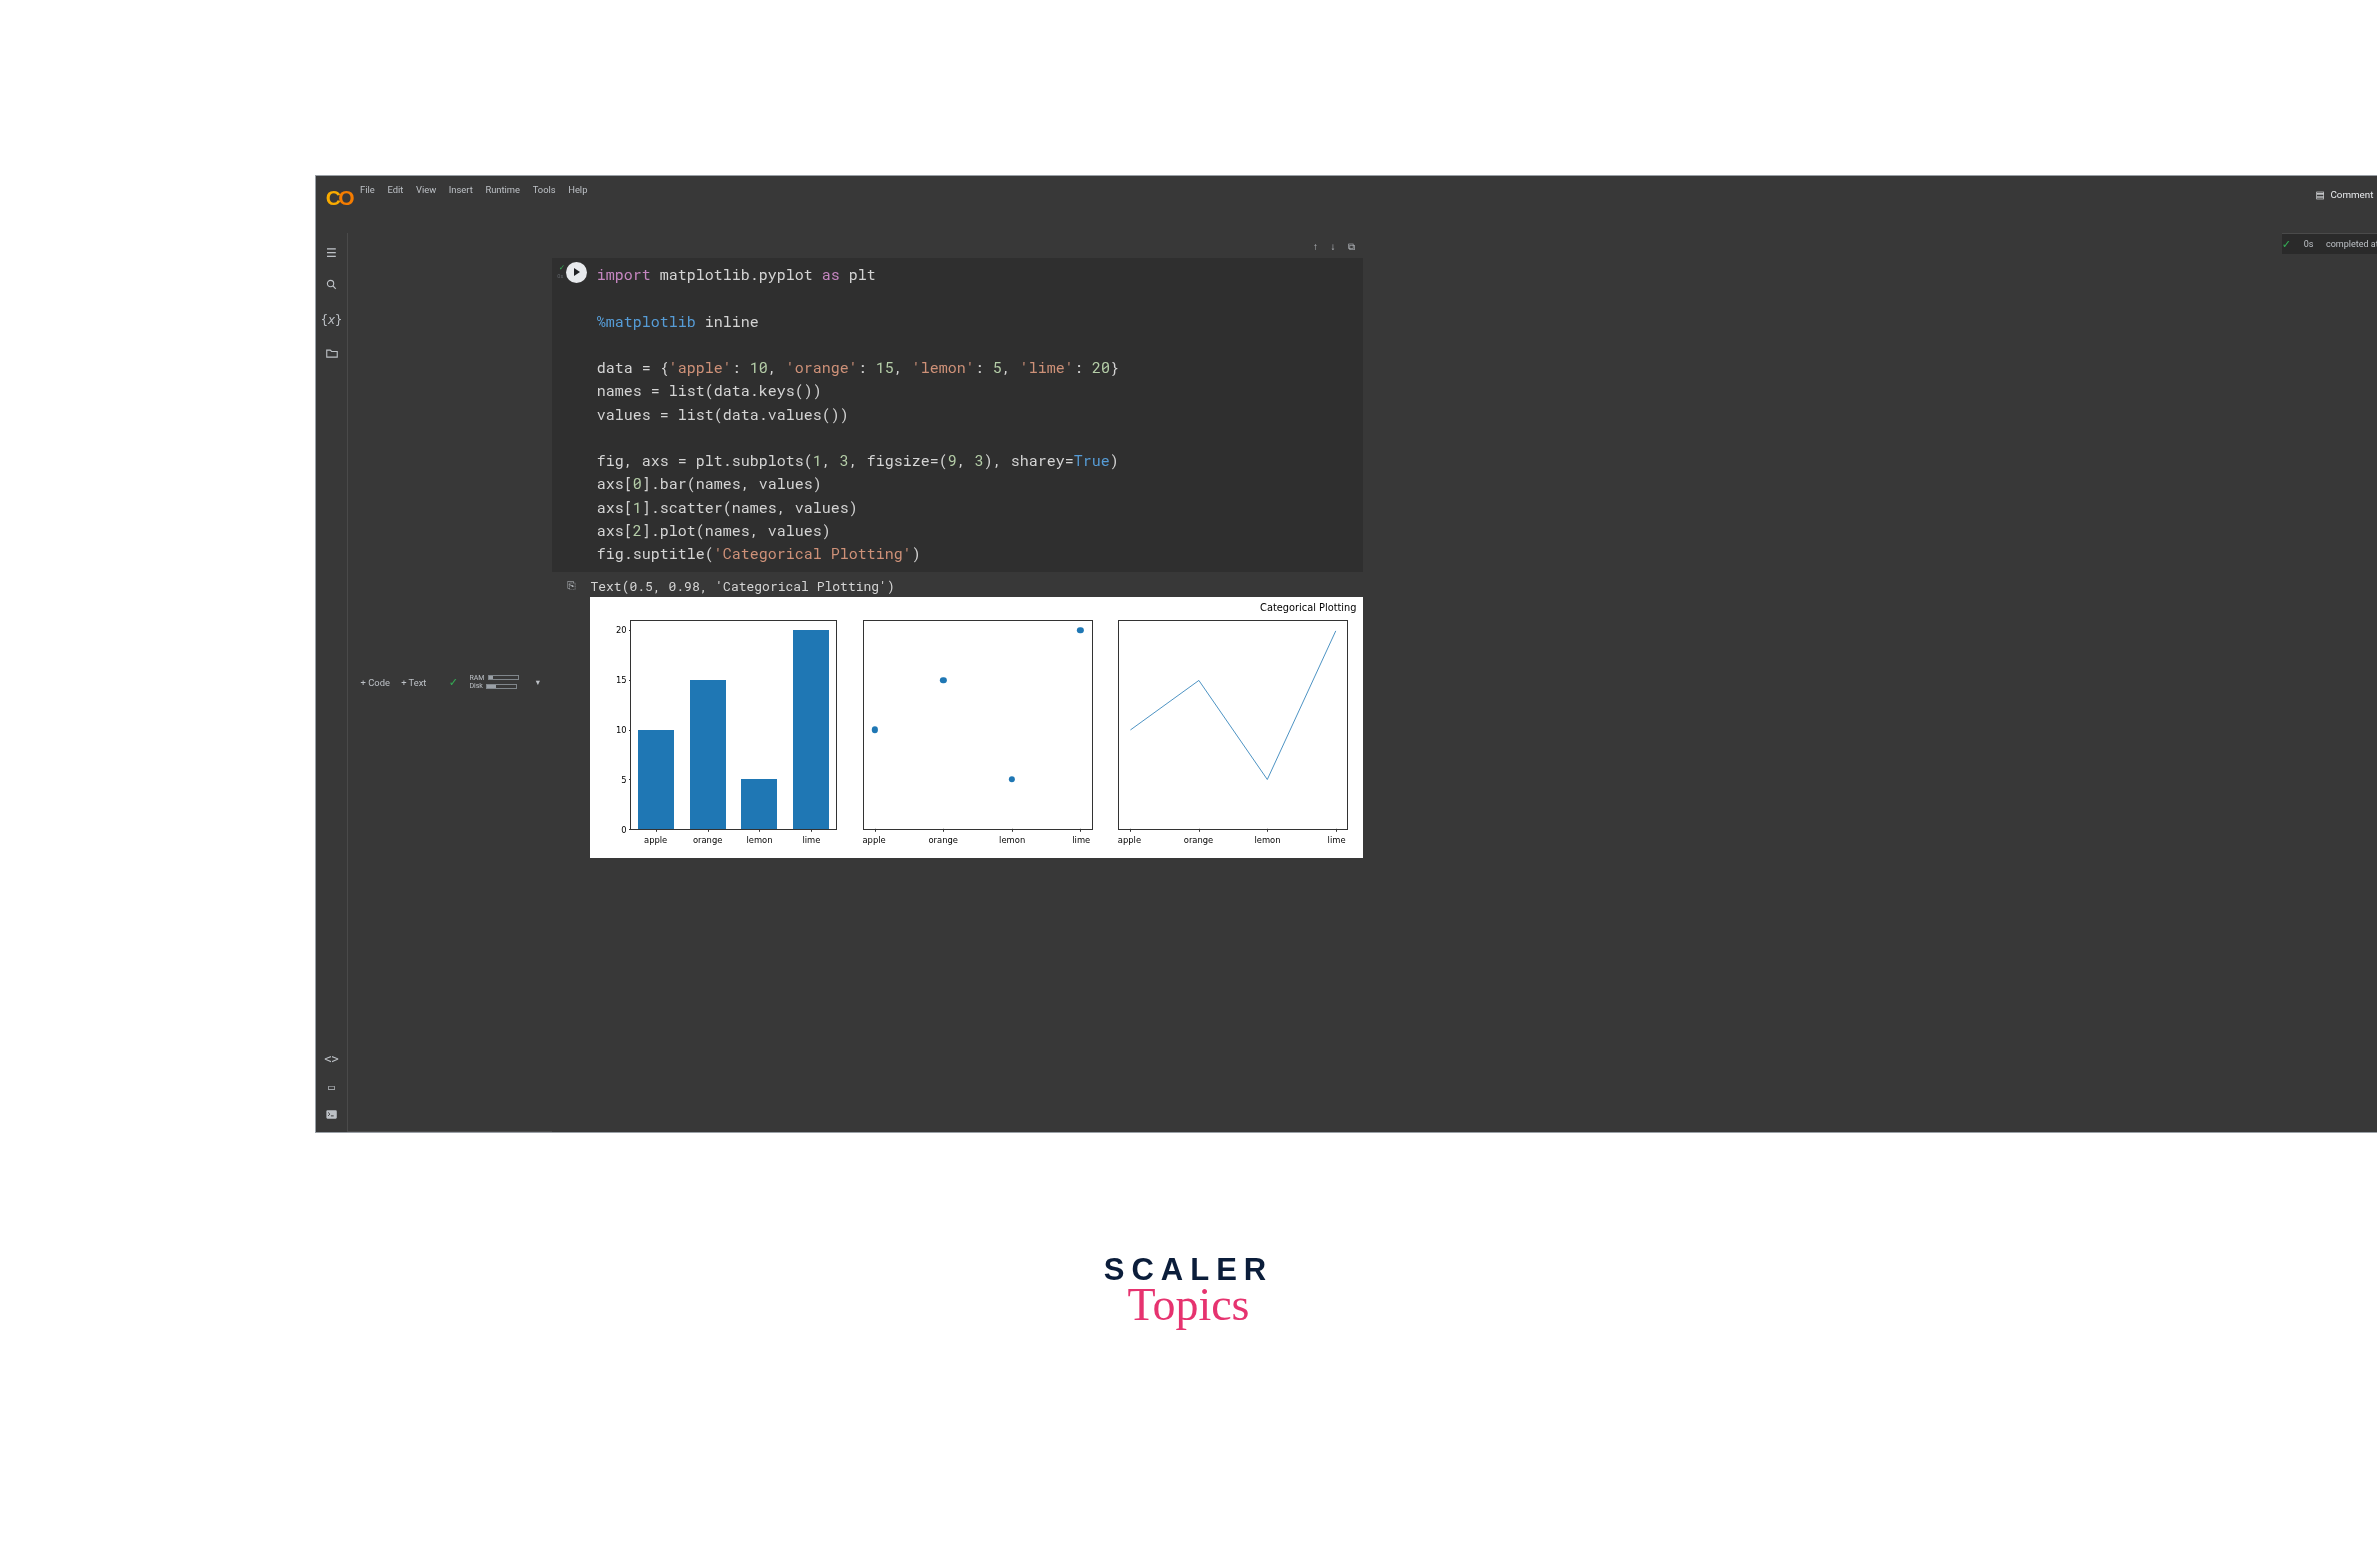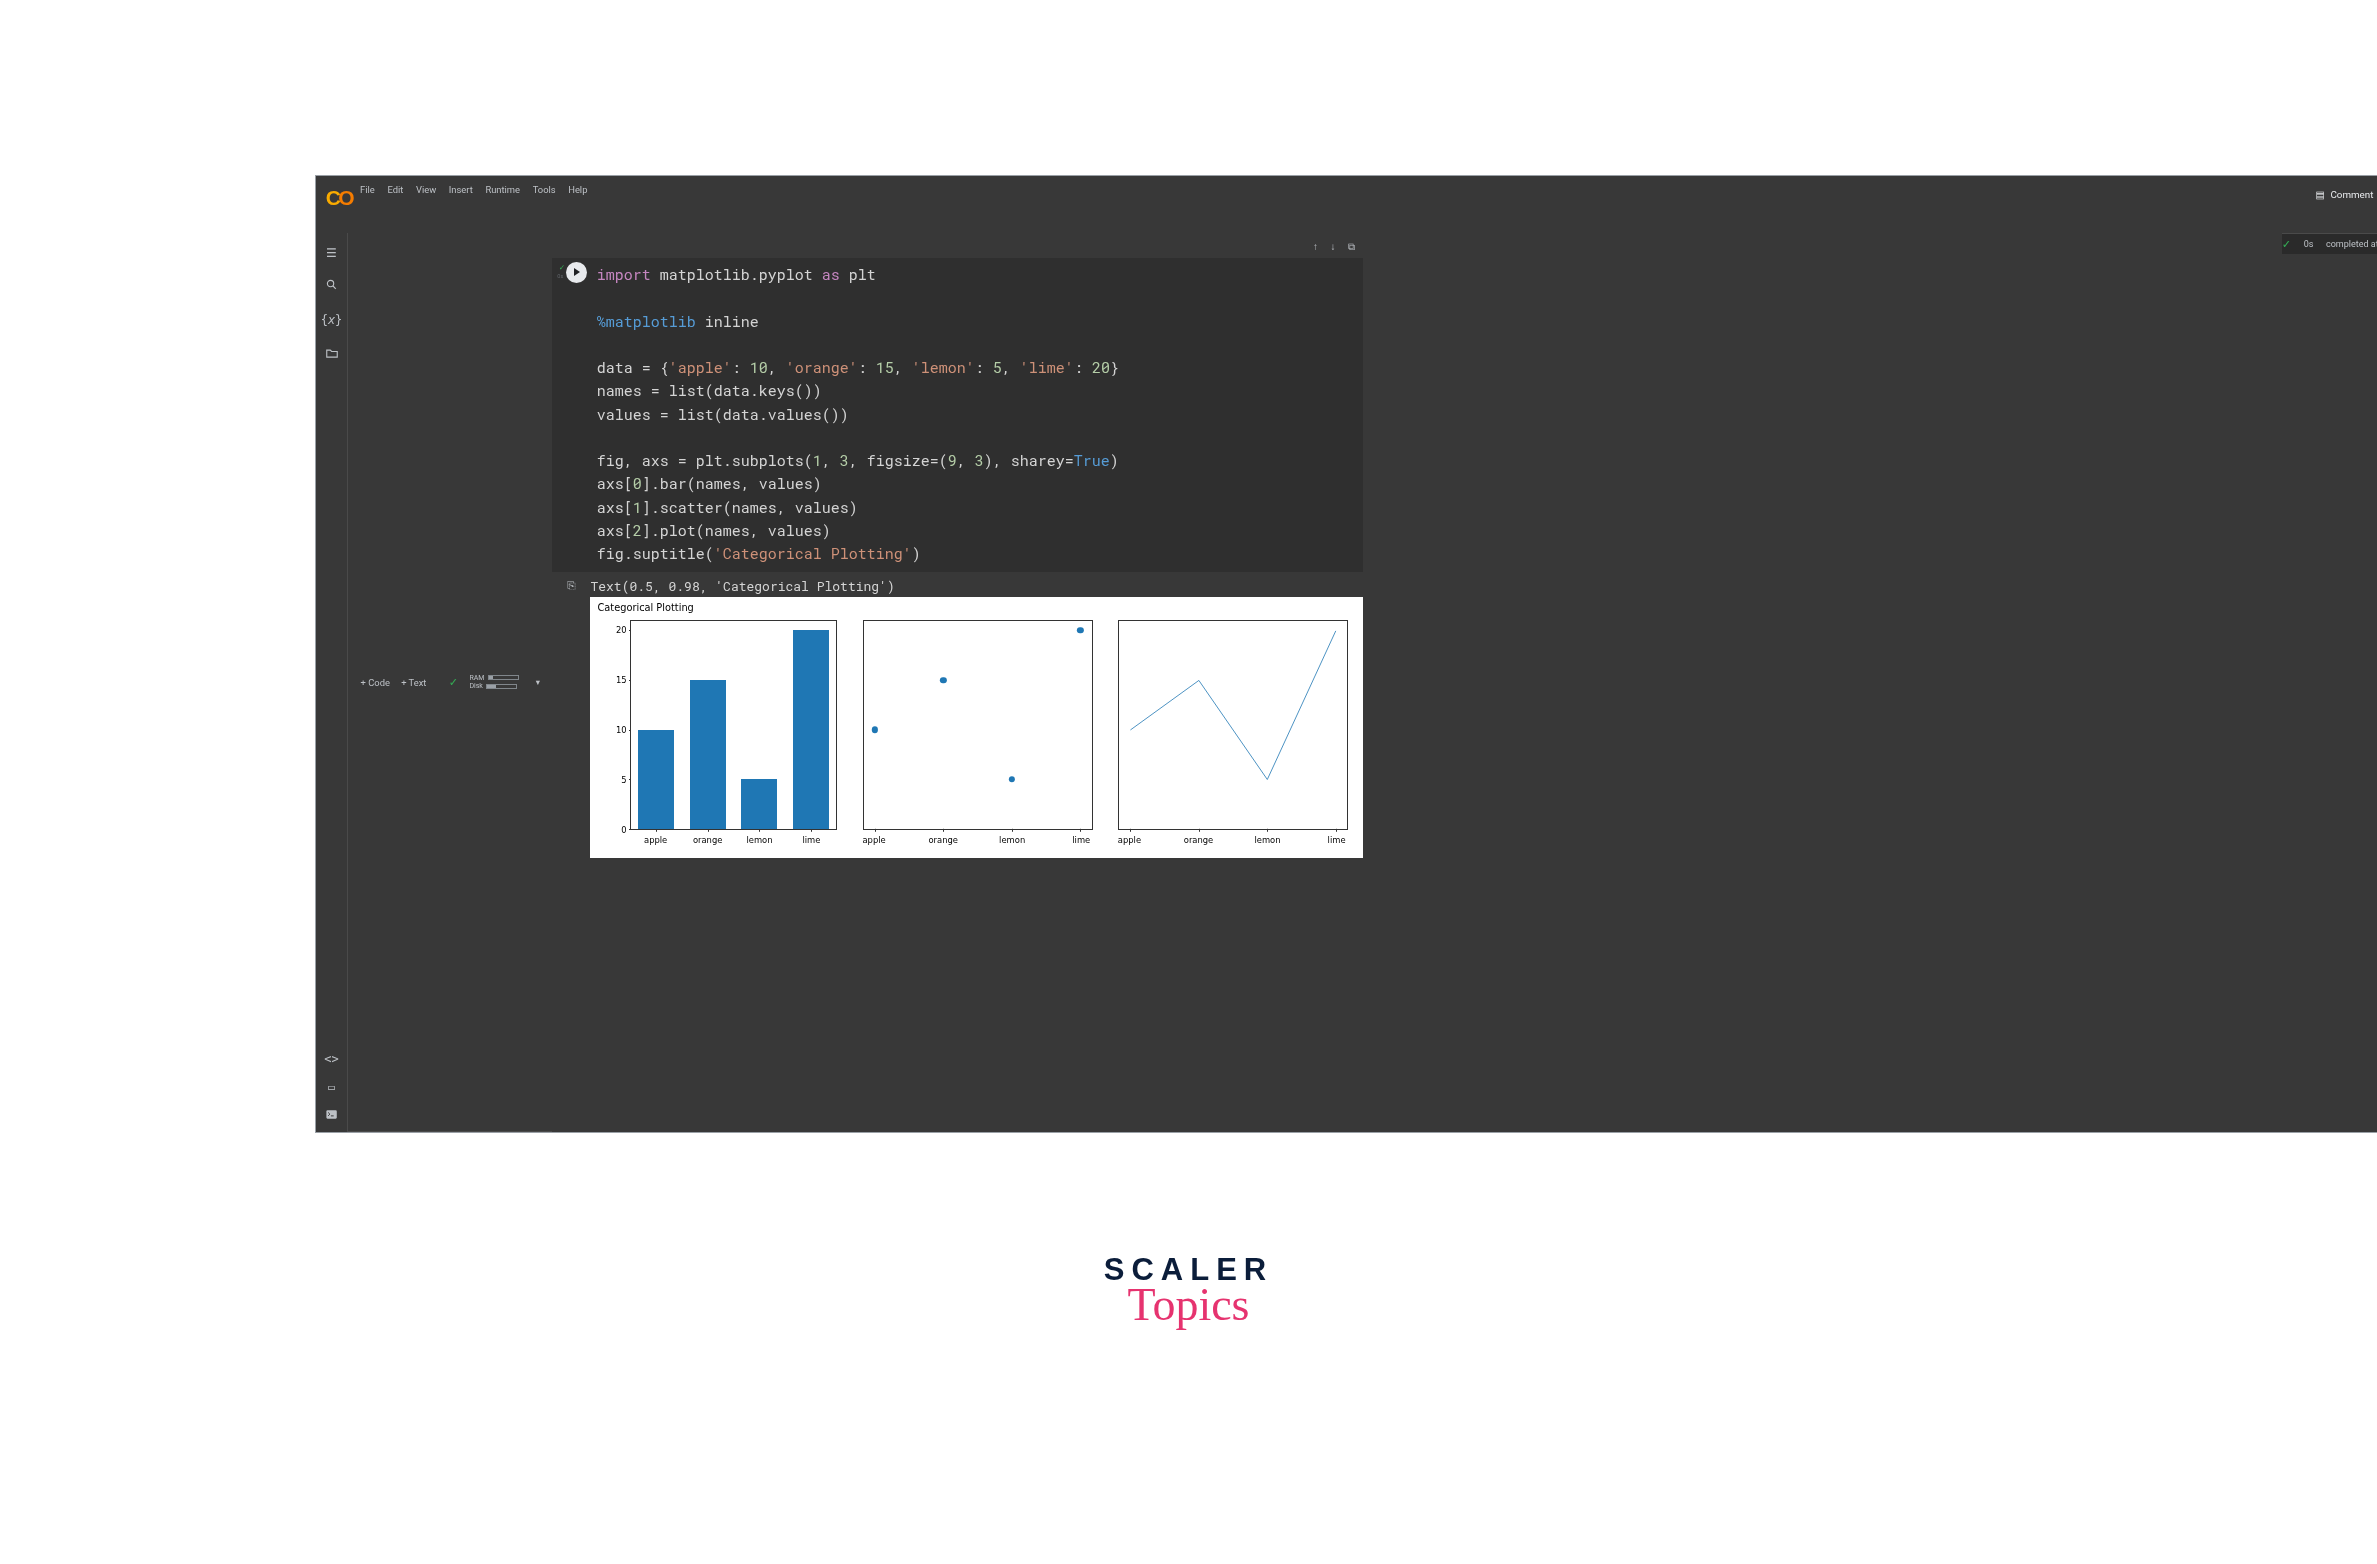--- a/index.html
+++ b/index.html
@@ -216,21 +216,21 @@
     padding-bottom: 2.8px;
   }
   .figure {
     background: #fff;
     width: 773px;
     padding: 4.2px 7px 5.6px 7px;
     color: #000;
     font-family: "DejaVu Sans", Arial, sans-serif;
   }
   .fig-title {
-    text-align: left;
+    text-align: right;
     font-size: 9.8px;
     color: #000;
     padding-bottom: 1.4px;
   }
   .subplots {
     display: flex;
     gap: 15.4px;
     padding: 0 4.2px;
   }
   .subplot {

